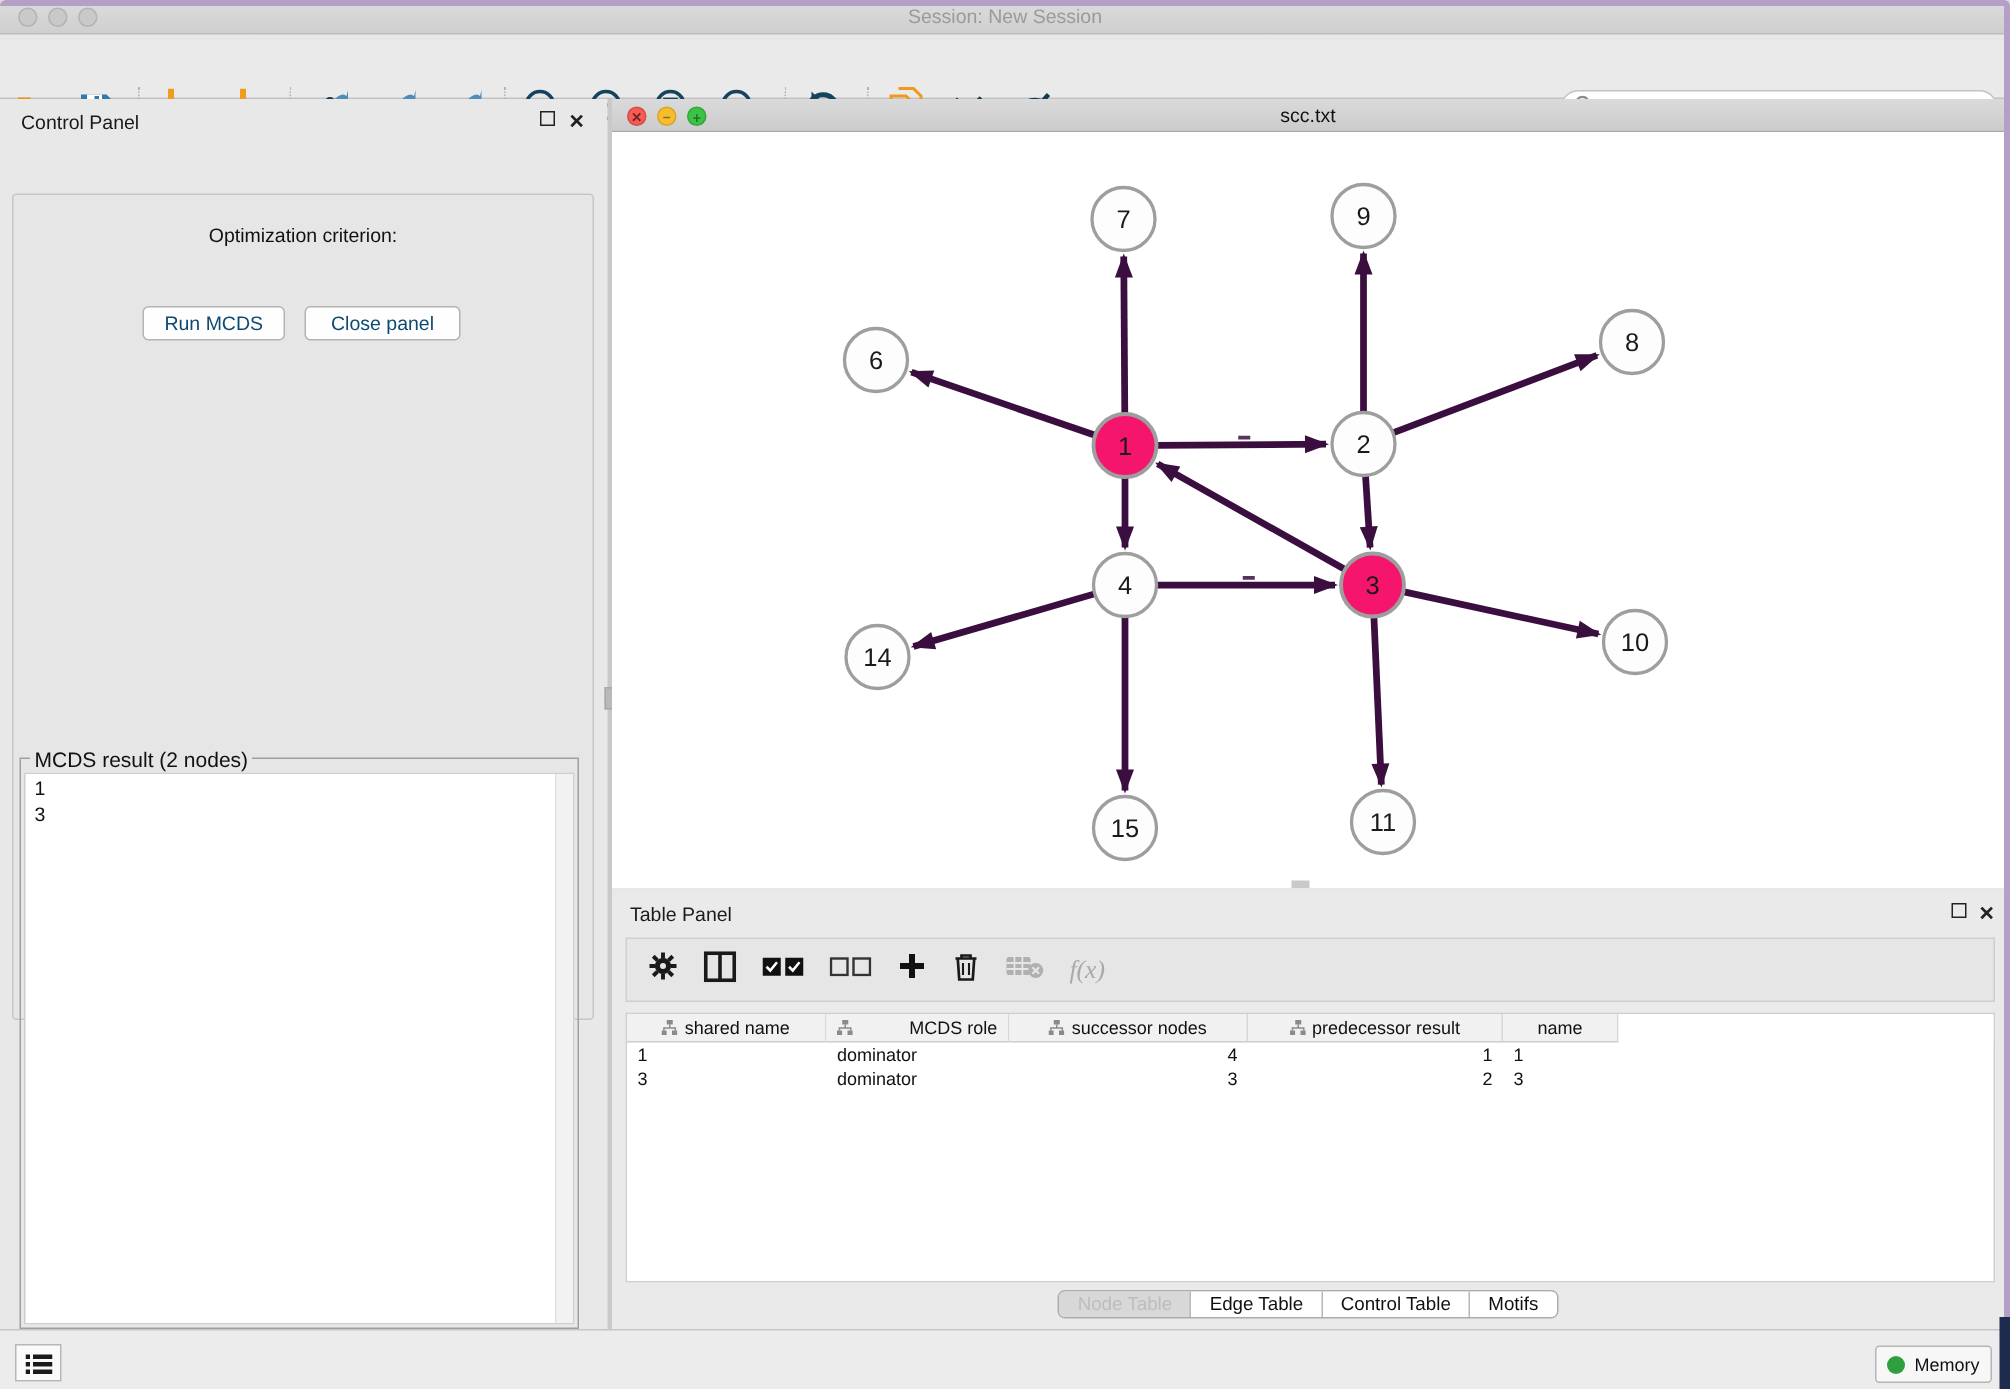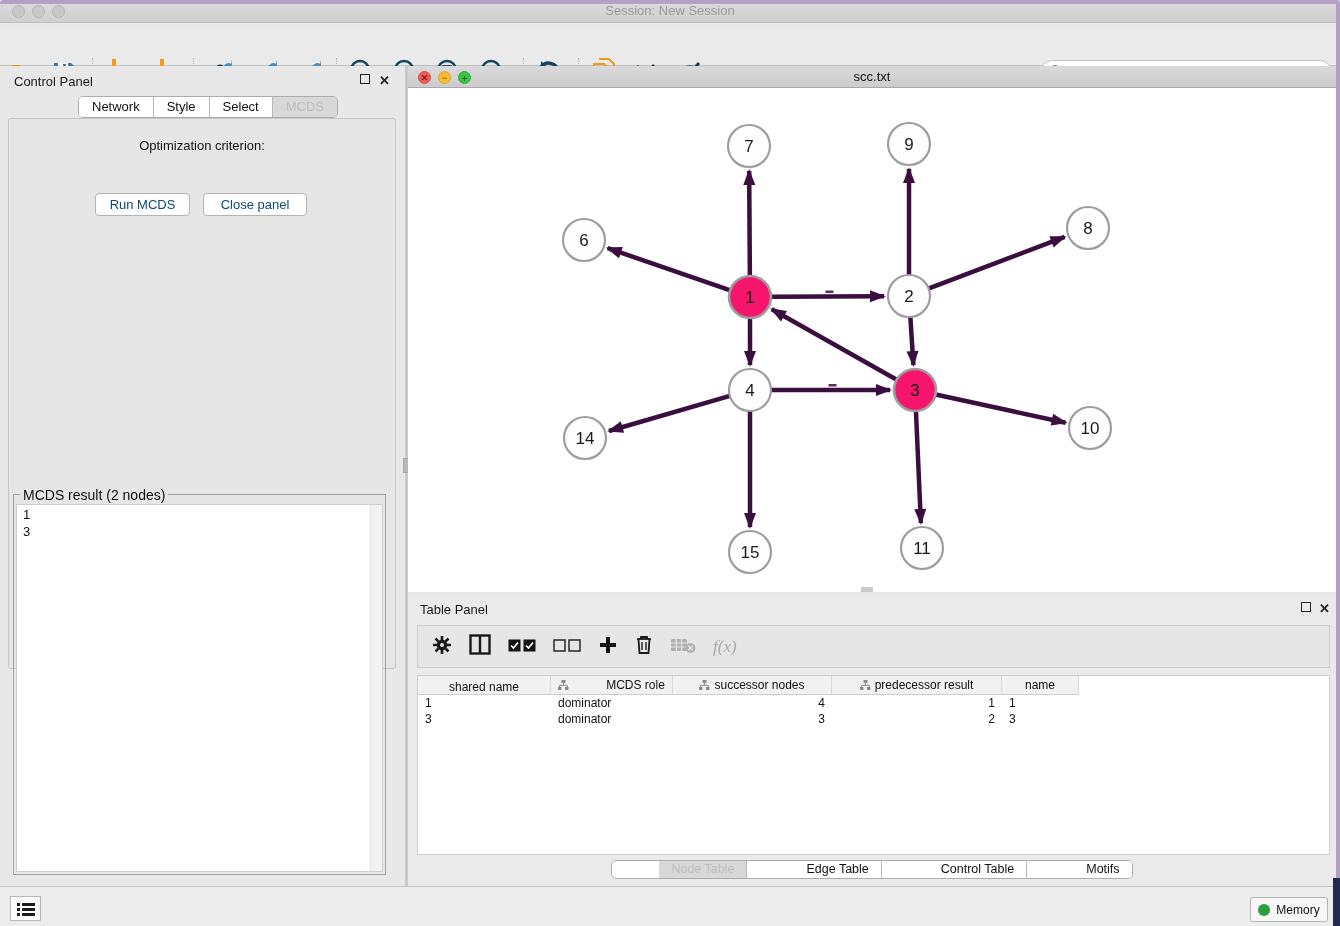--- a/index.html
+++ b/index.html
@@ -29,21 +29,21 @@
 
   
   #control-panel { left:0; top:66px; width:405px; height:820px; background:#e8e8e8; }
   .panel-header-title { font-size:13px; color:#1a1a1a; }
   .win-ctrl { position:absolute; font-size:11px; color:#222; cursor:default; }
   .float-box { width:10px; height:10px; border:1.5px solid #222; display:inline-block; }
   .seg { display:flex; border:1px solid #acacac; border-radius:5px; overflow:hidden; background:#fff; }
   .seg-tab { padding:0 13px; font-size:13px; line-height:20px; color:#111; background:#fff; border-right:1px solid #b8b8b8; cursor:default; }
   .seg-tab:last-child { border-right:none; }
   .seg-tab.active { background:#d8d8d8; color:#bdbdbd; }
-  #cp-content { left:8px; top:52px; width:388px; height:551px; border:1px solid #c6c6c6; border-radius:3px; background:#e6e6e6; position:absolute; }
+  #cp-content { left:8px; top:63px; width:388px; height:551px; border:1px solid #c6c6c6; border-radius:3px; background:#e6e6e6; position:absolute; }
   #opt-label { width:100%; text-align:center; top:19px; font-size:13px; color:#111; }
   #criterion-select { left:36px; top:41px; width:310px; height:24px; background:#fff; border:1px solid #b3b3b3; border-radius:4px; display:flex; align-items:center; font-size:13px; color:#111; padding-left:12px; }
   #criterion-stepper { margin-left:auto; width:20px; height:100%; display:flex; flex-direction:column; align-items:center; justify-content:center; color:#333; font-size:9px; line-height:6px; }
   .cp-btn { position:absolute; top:74px; height:23px; background:#fefefe; border:1px solid #b3b3b3; border-radius:4px; font-size:13px; color:#0c4a6e; display:flex; align-items:center; justify-content:center; }
   #mcds-group { left:4px; top:375px; width:373px; height:381px; border:1px solid #a0a0a0; position:absolute; }
   #mcds-group-label { position:absolute; top:-8px; left:6px; background:#e6e6e6; padding:0 3px; font-size:14px; color:#111; }
   #mcds-result-area { position:absolute; left:2px; top:9px; right:2px; bottom:2px; background:#fff; border:1px solid #cfcfcf; }
   #mcds-scrollbar { position:absolute; right:0; top:0; width:12px; height:100%; background:#f2f2f2; border-left:1px solid #e2e2e2; }
   .result-line { font-size:13px; color:#111; line-height:17px; padding-left:6px; }
   #mcds-result-text { padding-top:1px; }
@@ -66,21 +66,21 @@
   
   #table-panel { left:408px; top:596px; width:928px; height:290px; background:#eaeaea; }
   #tp-toolbar { position:absolute; left:9px; top:29px; width:913px; height:43px; background:#e6e6e6; border:1px solid #cfcfcf; display:flex; align-items:center; padding-left:14px; gap:17px; }
   #tp-table { position:absolute; left:9px; top:79px; width:913px; height:180px; background:#fff; border:1px solid #cfcfcf; overflow:hidden; }
   #tp-header { display:flex; height:19px; }
   .th-cell { background:#f1f1f1; border-right:1px solid #d8d8d8; border-bottom:1px solid #cfcfcf; display:flex; align-items:center; justify-content:center; gap:4px; font-size:12px; color:#111; }
   .th-filler { flex:1; background:#fff; }
   .tr-row { display:flex; height:16px; }
   .td-cell { font-size:12px; color:#111; line-height:16px; padding:0 7px; white-space:nowrap; overflow:hidden; }
   #tp-tabs-strip { position:absolute; left:0; bottom:3px; width:100%; height:28px; display:flex; align-items:center; justify-content:center; }
-  #tp-tabs-strip .seg-tab { line-height:17px; font-size:12.5px; padding:0 12px;margin-left:47px; }
+  #tp-tabs-strip .seg-tab { line-height:17px; font-size:12.5px; padding:0 12px; }
 
   
   #status-bar { left:0; top:886px; width:1340px; height:40px; background:#ececec; border-top:1px solid #c6c6c6; }
   #status-menu-btn { position:absolute; left:10px; top:9px; width:31px; height:25px; background:#fafafa; border:1px solid #b7b7b7; display:flex; align-items:center; justify-content:center; }
   #memory-btn { position:absolute; right:12px; top:10px; width:78px; height:25px; background:#f7f7f7; border:1px solid #b5b5b5; border-radius:3px; display:flex; align-items:center; justify-content:center; gap:6px; font-size:12px; color:#111; }
   #memory-dot { width:12px; height:12px; border-radius:50%; background:#2e9e3e; }
   #fx-label { font-family:"Liberation Serif", serif; font-style:italic; font-size:17px; color:#a9a9a9; }
 </style>
 </head>
 <body>
@@ -231,28 +231,20 @@
           <path d="M9.4 9.4 l3.2 3.2" stroke="#8a8a8a" stroke-width="1.4"></path>
         </svg></span>
     <input type="text" placeholder="" style="">
   </div>
 </div>
 
 <div class="abs" id="control-panel">
   <div class="abs panel-header-title" style="left:14px; top:8px;">Control Panel</div>
   <div class="win-ctrl" style="left:360px; top:8px;"><span class="float-box"></span></div>
   <div class="win-ctrl" style="left:379px; top:7px; font-weight:bold; font-size:13px;">✕</div>
-  <div class="abs" style="left:78px; top:30px;">
-    <div class="seg" id="control-tabs">
-        <div class="seg-tab">Network</div>
-        <div class="seg-tab">Style</div>
-        <div class="seg-tab">Select</div>
-        <div class="seg-tab active">MCDS</div>
-      </div>
-  </div>
   <div id="cp-content">
     <div class="abs" id="opt-label">Optimization criterion:</div>
     <div class="cp-btn" style="left:86px; width:95px;">Run MCDS</div>
     <div class="cp-btn" style="left:194px; width:104px;">Close panel</div>
     <div id="mcds-group">
       <div id="mcds-group-label">MCDS result (2 nodes)</div>
       <div id="mcds-result-area">
         <div id="mcds-result-text">
             <div class="result-line">1</div>
             <div class="result-line">3</div>
@@ -388,21 +380,21 @@
           <rect x="1" y="3" width="16" height="12" rx="1.5" fill="#b0b0b0"></rect>
           <path d="M1 7 h16 M1 11 h16 M6.3 3 v12 M11.6 3 v12" stroke="#e6e6e6" stroke-width="1.2"></path>
           <circle cx="20.5" cy="12" r="5" fill="#b0b0b0"></circle>
           <path d="M18.3 9.8 l4.4 4.4 M22.7 9.8 l-4.4 4.4" stroke="#e6e6e6" stroke-width="1.4"></path>
         </svg></span>
     <span id="fx-label">f(x)</span>
   </div>
 
   <div id="tp-table">
     <div id="tp-header">
-        <div class="th-cell" style="width: 133px; flex-direction: column;">
+        <div class="th-cell" style="width: 133px;">
           <svg width="11" height="11" viewBox="0 0 11 11">
             <g fill="#8a8a8a">
               <rect x="3.5" y="0" width="4" height="3"></rect>
               <rect x="0" y="7" width="3.4" height="3"></rect>
               <rect x="7" y="7" width="3.4" height="3"></rect>
             </g>
             <path d="M5.5 3 v2.3 M1.6 7 v-1.7 h7.6 V7" fill="none" stroke="#8a8a8a" stroke-width="1"></path>
           </svg>
           <span>shared name</span>
         </div>

